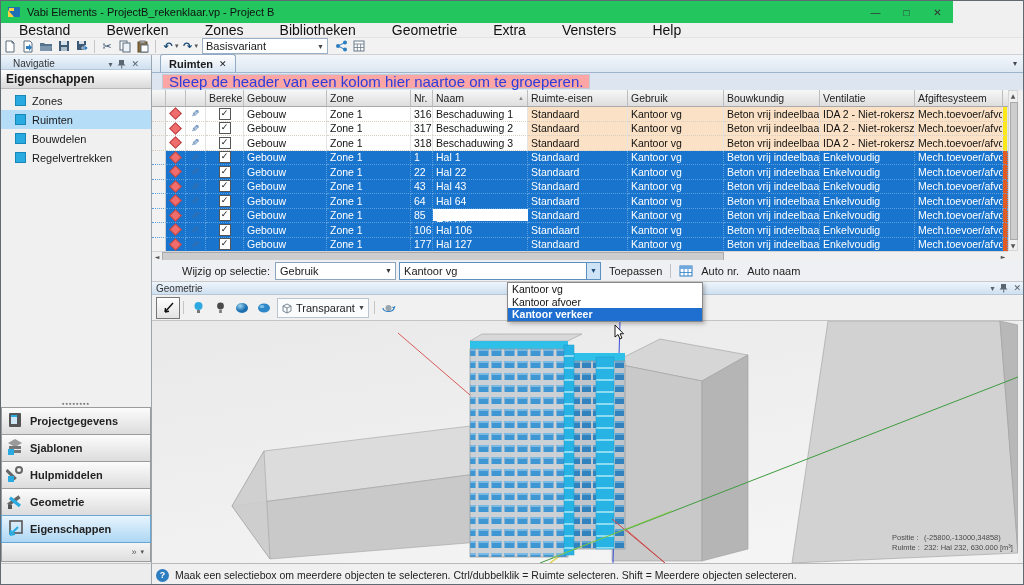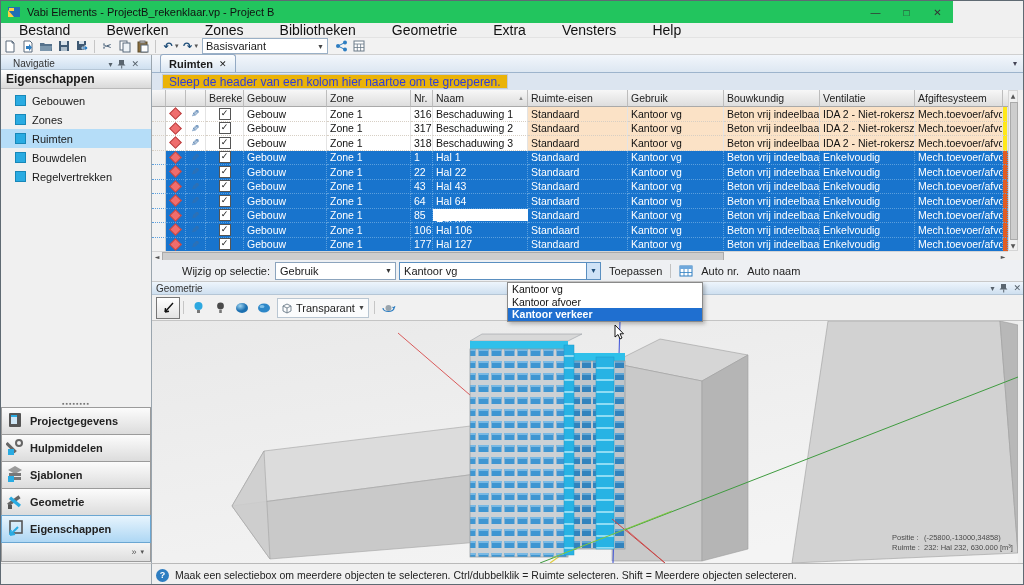--- a/index.html
+++ b/index.html
@@ -41,21 +41,21 @@
   .pbtn svg{margin-right:6px;}
   #panelfooter{height:18px;border:1px solid #9b9b9b;border-top:none;background:linear-gradient(#f5f5f5,#dedede);display:flex;align-items:center;justify-content:flex-end;padding-right:6px;color:#555;font-size:9px;gap:4px;}
   
   
   #tabstrip{left:151px;top:54px;width:873px;height:18px;background:linear-gradient(#f2f6fb,#dde7f2);border-bottom:1px solid #9db4cc;display:flex;align-items:flex-end;}
   .tab{margin-left:8px;height:17px;padding:0 8px;background:linear-gradient(#fdfefe,#d9e6f3);border:1px solid #93aac4;border-bottom:none;border-radius:3px 3px 0 0;display:flex;align-items:center;gap:6px;font-weight:bold;font-size:11px;}
   .tab .x{font-weight:bold;font-size:9px;}
   #tablistbtn{position:absolute;right:8px;top:4px;font-size:8px;color:#445;}
   
   #groupbar{left:151px;top:72px;width:873px;height:17px;background:#dce5f0;display:flex;align-items:center;}
-  #grouphint{margin-left:10px;background:#eab308;border:1px solid #c2cbd8;padding:0 6px;height:13px;display:flex;align-items:center;font-size:12px;color:#2b3cdb;}
+  #grouphint{margin-left:10px;background:#fca5a5;border:1px solid #c2cbd8;padding:0 6px;height:13px;display:flex;align-items:center;font-size:15px;color:#2b3cdb;}
   
   #grid{left:151px;top:89px;width:856px;}
   .gr{display:flex;}
   .gh{height:17px;background:linear-gradient(#f7f7f7,#dcdcdc);}
   .gh .gc{border-right:1px solid #bdbdbd;border-bottom:1px solid #a9a9a9;color:#222;font-size:10.5px;display:flex;align-items:center;padding:0 3px;overflow:hidden;white-space:nowrap;}
   .gc{box-sizing:border-box;flex:none;overflow:hidden;white-space:nowrap;}
   .drow{height:14.5px;background:#fff;}
   .drow .gc{border-right:1px solid #e4e4e4;border-bottom:1px dotted #d7cfc4;font-size:10.5px;display:flex;align-items:center;padding:0 3px;color:#111;}
   .drow .gc.inh{background:#fbe2c6;}
   .drow.sel .gc{background:#1874cd;color:#fff;border-right:1px dotted #5b9fdd;border-bottom:1px dotted #5b9fdd;}
@@ -219,24 +219,20 @@
             <path d="M2,1 h5 v4 l1.5,1.5 h-8 L2,5 z" fill="#5a656f"></path>
             <rect x="4.2" y="6.5" width="1" height="3" fill="#5a656f"></rect>
           </svg>
         </span>
       <span class="hdrico" style="font-size:9px">✕</span>
     </div>
     <div id="eigtitle" class="abs">Eigenschappen</div>
     <div id="navtree" class="abs">
         <div class="treeitem">
           <span class="sq"></span>
-          <span>Gebouwen</span>
-        </div>
-        <div class="treeitem">
-          <span class="sq"></span>
           <span>Zones</span>
         </div>
         <div class="treeitem sel">
           <span class="sq"></span>
           <span>Ruimten</span>
         </div>
         <div class="treeitem">
           <span class="sq"></span>
           <span>Bouwdelen</span>
         </div>
@@ -251,34 +247,34 @@
           <div class="pbtn">
             <span><svg width="18" height="18">
                 <rect x="3" y="2" width="12" height="14" rx="1" fill="#555"></rect>
                 <rect x="5" y="4" width="6" height="9" fill="#cfe6f5"></rect>
                 <rect x="5" y="4" width="6" height="2" fill="#29abe2"></rect>
               </svg></span>
             <span>Projectgegevens</span>
           </div>
           <div class="pbtn">
             <span><svg width="18" height="18">
-                <rect x="3" y="3" width="3.2" height="13" transform="rotate(-45 5 9)" fill="#666"></rect>
-                <circle cx="13" cy="5" r="3" fill="none" stroke="#666" stroke-width="2"></circle>
-                <rect x="2" y="11" width="6" height="6" fill="#29abe2"></rect>
-              </svg></span>
-            <span>Hulpmiddelen</span>
-          </div>
-          <div class="pbtn">
-            <span><svg width="18" height="18">
                 <path d="M9,1 L16,5 L9,9 L2,5 Z" fill="#9a9a9a"></path>
                 <rect x="3" y="8" width="12" height="3" fill="#777"></rect>
                 <rect x="3" y="12" width="12" height="3" fill="#777"></rect>
                 <rect x="2" y="11" width="6" height="6" fill="#29abe2"></rect>
               </svg></span>
             <span>Sjablonen</span>
+          </div>
+          <div class="pbtn">
+            <span><svg width="18" height="18">
+                <rect x="3" y="3" width="3.2" height="13" transform="rotate(-45 5 9)" fill="#666"></rect>
+                <circle cx="13" cy="5" r="3" fill="none" stroke="#666" stroke-width="2"></circle>
+                <rect x="2" y="11" width="6" height="6" fill="#29abe2"></rect>
+              </svg></span>
+            <span>Hulpmiddelen</span>
           </div>
           <div class="pbtn">
             <span><svg width="18" height="18">
                 <rect x="1" y="7" width="14" height="3.4" transform="rotate(-35 8 9)" fill="#666"></rect>
                 <rect x="3" y="8" width="13" height="3.4" transform="rotate(40 9 9)" fill="#29abe2"></rect>
                 <rect x="2" y="13" width="4" height="4" fill="#555"></rect>
               </svg></span>
             <span>Geometrie</span>
           </div>
           <div class="pbtn sel">

